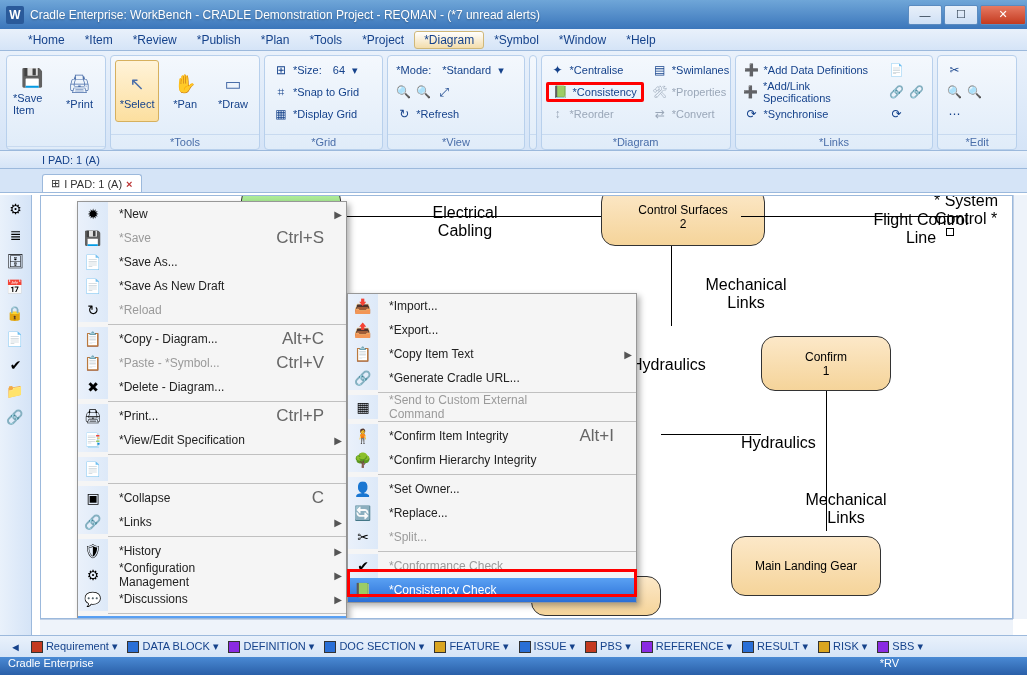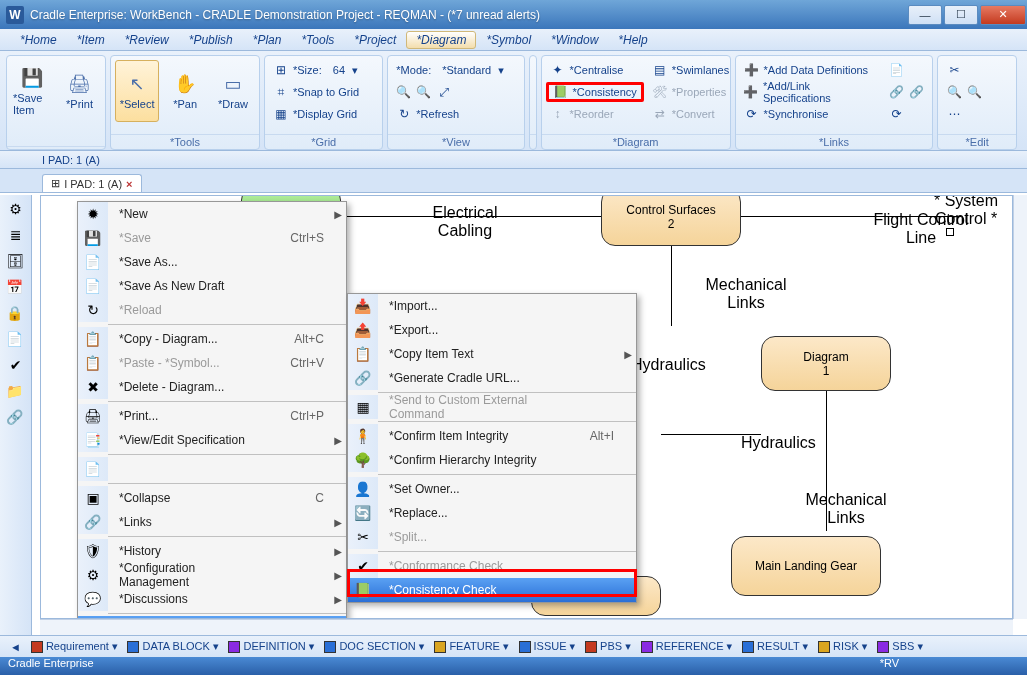--- a/index.html
+++ b/index.html
@@ -7,21 +7,21 @@
 
 
 .titlebar { height: 29px; background: linear-gradient(#6fa6d8, #3b76bb); display: flex; align-items: center; color: #fff; padding-left: 6px; }
 .app-icon { width: 18px; height: 18px; background:#2a5a9a; display:flex; align-items:center; justify-content:center; color:#fff; font-weight:bold; border-radius:2px; margin-right:6px;}
 .title-text { flex:1; font-size:12px; text-shadow:0 1px 2px rgba(0,0,0,.3);}
 .win-btns { display:flex; }
 .win-btn { width:34px; height:20px; margin:0 1px; background:linear-gradient(#e8f0fa,#cfe0f5); border:1px solid #5a8bc0; border-radius:2px; display:flex; align-items:center; justify-content:center; font-size:11px; color:#234;}
 .win-btn.close { background:linear-gradient(#e67a63,#c43a1f); color:#fff; width:46px;}
 
 
-.menubar { height:22px; background:linear-gradient(#e9f1fb,#d5e4f7); border-bottom:1px solid #9cb9dc; display:flex; align-items:center; padding:0 10px;font-style:italic; }
+.menubar { height:22px; background:linear-gradient(#e9f1fb,#d5e4f7); border-bottom:1px solid #9cb9dc; display:flex; align-items:center; padding:0 18px; }
 .menu-item { padding:2px 10px; color:#15428b; cursor:default;}
 .menu-item.active { background:linear-gradient(#fff,#f3ddac); border:1px solid #d0b879; border-radius:3px; padding:1px 9px;}
 
 
 .ribbon { height:100px; background:linear-gradient(#e9f1fb,#d5e4f7); border-bottom:1px solid #9cb9dc; display:flex; padding:4px 6px 0 6px; }
 .ribbon-group { border:1px solid #b8d0ec; border-radius:4px; background:linear-gradient(#f4f8fd,#e0ecf9); margin-right:4px; display:flex; flex-direction:column; }
 .ribbon-group-body { flex:1; display:flex; align-items:flex-start; padding:4px; gap:4px; }
 .ribbon-group-label { text-align:center; color:#4a6ea9; font-size:11px; padding:1px 0; border-top:1px solid #c8daf0; }
 .rb-btn-big { display:flex; flex-direction:column; align-items:center; justify-content:center; width:48px; height:62px; color:#15428b; font-size:11px; gap:2px; border-radius:3px; padding:2px; }
 .rb-btn-big.selected { background:linear-gradient(#fff3d9,#fcdf9f); border:1px solid #d6b05e; }
@@ -52,21 +52,21 @@
 .arrowline { position:absolute; background:#000;}
 .sq { position:absolute; width:8px; height:8px; border:1px solid #000; background:#fff;}
 
 
 .ctx { position:absolute; background:#f5f5f5; border:1px solid #979797; box-shadow:3px 3px 6px rgba(0,0,0,.3); font-size:12px; z-index:100;}
 .ctx .row { display:flex; align-items:center; height:24px; position:relative;}
 .ctx .row.sep { height:1px; background:repeating-linear-gradient(to right,transparent 0 0px, transparent 0 30px, #c0c0c0 30px 100%); margin:2px 0; }
 .ctx .ico { width:30px; height:24px; display:flex; align-items:center; justify-content:center; background:linear-gradient(to right,#eaf1fb,#dde9f8); font-size:14px;}
 .ctx .lbl { flex:1; padding:0 11px; color:#222;}
 .ctx .row.disabled .lbl { color:#9a9a9a;}
-.ctx .sc { width:60px; text-align:right; color:#666; padding-right:6px; font-size:12px;}
+.ctx .sc { width:60px; text-align:right; color:#666; padding-right:6px; font-size:17px;}
 .ctx .arrow { width:16px; text-align:center; color:#555; font-size:10px;}
 .ctx .row.selected { background:linear-gradient(#5aa1f3,#2a6fd6); color:#fff;}
 .ctx .row.selected .lbl, .ctx .row.selected .sc, .ctx .row.selected .arrow { color:#fff;}
 .ctx .row.selected .ico { background:linear-gradient(#5aa1f3,#2a6fd6);}
 .ctx2-hl { position:absolute; border:3px solid #ff0000; z-index:101; pointer-events:none;}
 
 
 .bottomnav { position:absolute; left:0; right:0; bottom:18px; height:22px; background:linear-gradient(#e9f1fb,#d5e4f7); border-top:1px solid #9cb9dc; display:flex; align-items:center; gap:2px; padding:0 6px; font-size:11px; color:#15428b; overflow:hidden;}
 .bottomnav .bitem { display:flex; align-items:center; gap:3px; padding:0 4px; white-space:nowrap;}
 .bottomnav .bico { width:12px; height:12px; border:1px solid #333;}
@@ -291,37 +291,37 @@
 
 <div class="canvas">
   <div class="diagram">
 
     <div class="node green" style="left:200px; top:-10px; width:100px; height:50px;"></div>
 
     <div class="dlabel" style="left:384px; top:8px; width:80px;">Electrical Cabling</div>
 
     <div class="arrowline" style="left:300px; top:20px; width:260px; height:1px;"></div>
 
-    <div class="node" style="left:560px; top:-8px; width:140px; height:58px;">
+    <div class="node" style="left:560px; top:-8px; width:164px; height:58px;">
       <span>Control Surfaces</span>
         <span>2</span>
     </div>
 
     <div class="dlabel" style="left:830px; top:15px; width:100px;">Flight Control Line</div>
     <div class="arrowline" style="left:700px; top:20px; width:220px; height:1px;"></div>
     <div class="sq" style="left:905px; top:32px;"></div>
     <div class="dlabel" style="left:880px; top:-4px; width:90px;">* System Control *</div>
 
     <div class="dlabel" style="left:655px; top:80px; width:100px;">Mechanical Links</div>
     <div class="arrowline" style="left:630px; top:50px; width:1px; height:80px;"></div>
 
     <div class="dlabel" style="left:590px; top:160px;">Hydraulics</div>
 
     <div class="node" style="left:720px; top:140px; width:130px; height:55px;">
-      <span>Diagram</span>
+      <span>Confirm</span>
         <span>1</span>
     </div>
 
     <div class="dlabel" style="left:700px; top:238px;">Hydraulics</div>
     <div class="arrowline" style="left:620px; top:238px; width:100px; height:1px;"></div>
 
     <div class="dlabel" style="left:755px; top:295px; width:100px;">Mechanical Links</div>
     <div class="arrowline" style="left:785px; top:195px; width:1px; height:140px;"></div>
 
     <div class="node" style="left:690px; top:340px; width:150px; height:60px;">

